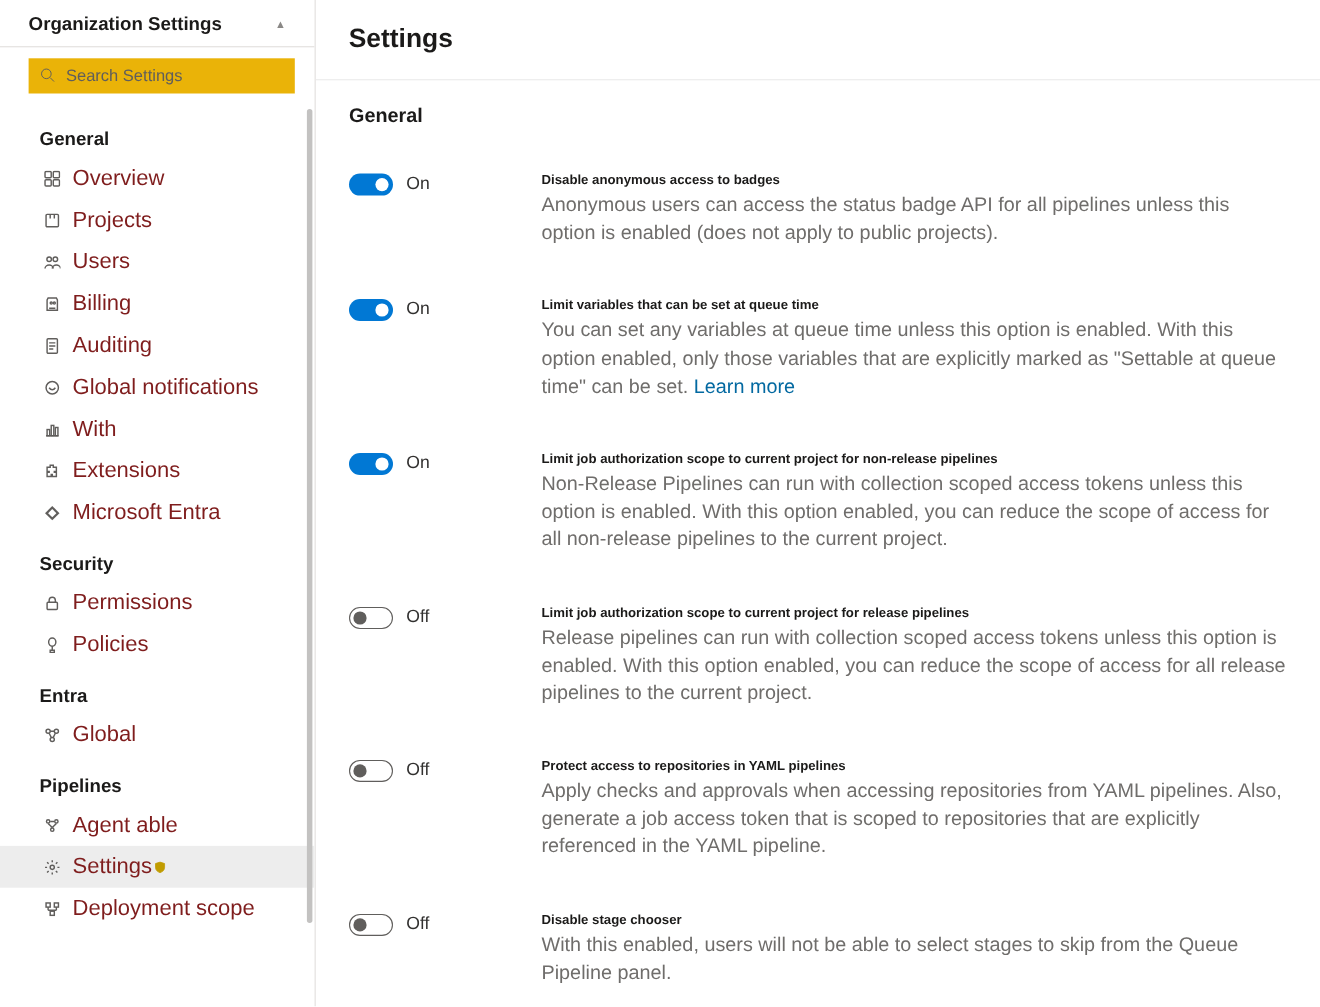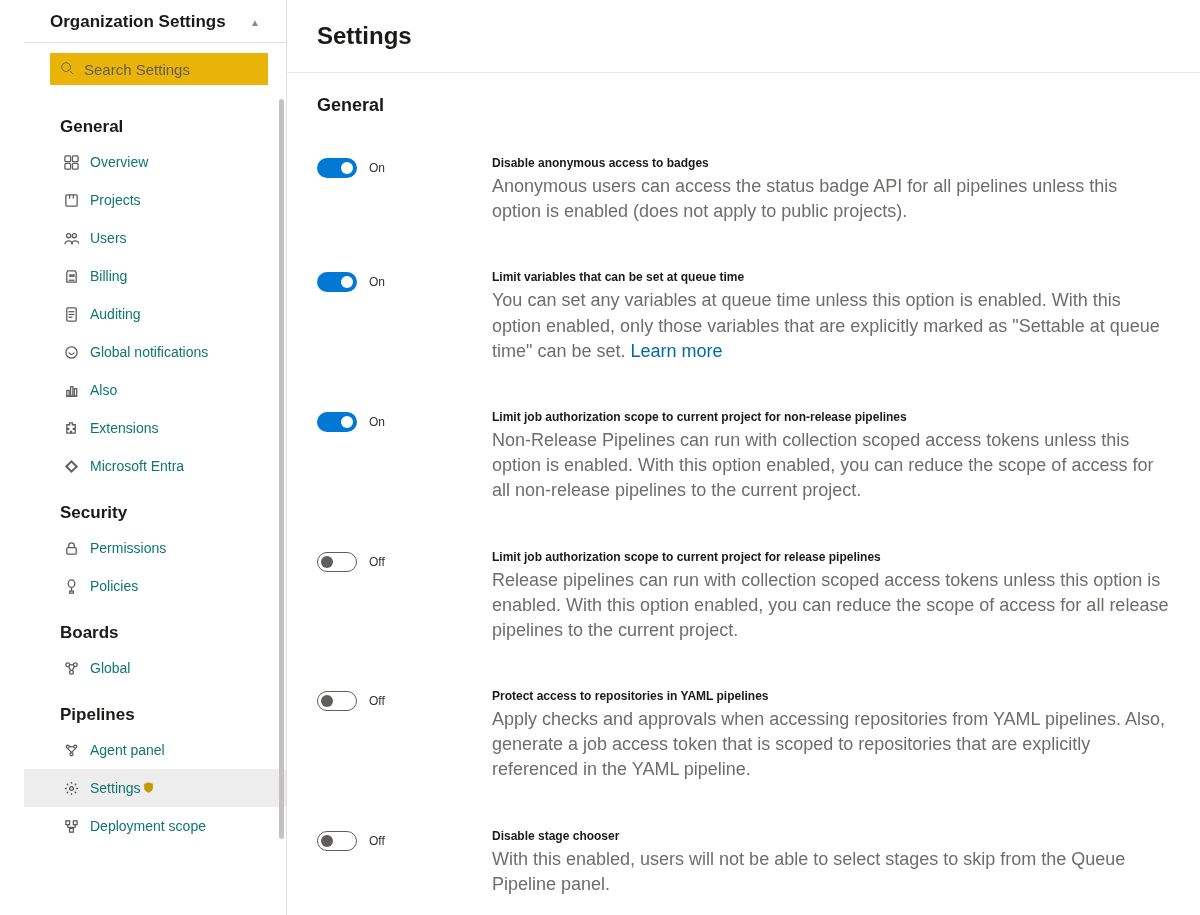--- a/index.html
+++ b/index.html
@@ -17,21 +17,20 @@
 
   
   .sidebar {
     width: 287px;
     border-right: 1px solid #e1dfdd;
     background: #fff;
     position: relative;
     overflow: hidden;
     display: flex;
     flex-direction: column;
-    padding-left: 24px;
   }
   .sidebar-header {
     padding: 12px 18px 10px 26px;
     border-bottom: 1px solid #e1dfdd;
     display: flex;
     align-items: center;
     justify-content: space-between;
   }
   .sidebar-title {
     font-weight: 600;
@@ -73,22 +72,22 @@
     font-weight: 600;
     font-size: 17px;
     color: #1b1a19;
     padding: 14px 18px 6px 36px;
   }
   .nav-item {
     display: flex;
     align-items: center;
     height: 38px;
     padding: 0 18px 0 38px;
-    font-size: 14px;
-    color: #0f766e;
+    font-size: 20px;
+    color: #7f1d1d;
     cursor: pointer;
   }
   .nav-item.selected { background: #ededed; }
   .nav-ico {
     width: 18px;
     margin-right: 10px;
     display: inline-flex;
     align-items: center;
     justify-content: center;
     color: #605e5c;
@@ -147,21 +146,21 @@
     flex-shrink: 0;
   }
   .toggle.on { background: #0178d4; }
   .toggle.off { background: #fff; border: 1px solid #605e5c; }
   .knob {
     width: 12px; height: 12px; border-radius: 50%;
     position: absolute; top: 50%; transform: translateY(-50%);
   }
   .toggle.on .knob { right: 4px; background: #fff; }
   .toggle.off .knob { left: 3px; background: #605e5c; }
-  .toggle-label { font-size: 12px; color: #323130; }
+  .toggle-label { font-size: 16px; color: #323130; }
 
   .text-col { flex: 1; max-width: 680px; }
   .s-title { font-weight: 600; font-size: 12px; color: #1b1a19; margin-bottom: 4px; }
   .s-desc { font-size: 18px; color: #6f6d6b; line-height: 1.4; }
   .s-desc a { color: #0369a1; text-decoration: none; cursor: pointer; }
 </style>
 </head>
 <body>
 
 <aside class="sidebar">
@@ -251,21 +250,21 @@
         </div>
         <div class="nav-item">
           <span class="nav-ico">
             <svg viewBox="0 0 16 16">
               <line x1="2" y1="14" x2="14" y2="14"></line>
               <rect x="3" y="8" width="2.5" height="6"></rect>
               <rect x="7" y="4" width="2.5" height="10"></rect>
               <rect x="11" y="6" width="2.5" height="8"></rect>
             </svg>
           </span>
-          <span>Also</span>
+          <span>With</span>
         </div>
         <div class="nav-item">
           <span class="nav-ico">
             <svg viewBox="0 0 16 16">
               <path d="M6 2v2H3v4h2v1H3v4h4v-2h1v2h4v-4h-2v-1h2V4h-3V2z"></path>
             </svg>
           </span>
           <span>Extensions</span>
         </div>
         <div class="nav-item">
@@ -294,21 +293,21 @@
             <svg viewBox="0 0 16 16">
               <ellipse cx="8" cy="5" rx="3.5" ry="4"></ellipse>
               <path d="M6 13h4v2H6z"></path>
               <line x1="8" y1="9" x2="8" y2="13"></line>
             </svg>
           </span>
           <span>Policies</span>
         </div>
       </div>
       <div class="nav-group">
-        <div class="nav-group-title">Boards</div>
+        <div class="nav-group-title">Entra</div>
         <div class="nav-item">
           <span class="nav-ico">
             <svg viewBox="0 0 16 16">
               <circle cx="4" cy="4" r="2"></circle>
               <circle cx="12" cy="4" r="2"></circle>
               <circle cx="8" cy="12" r="2"></circle>
               <line x1="6" y1="4" x2="10" y2="4"></line>
               <line x1="5" y1="6" x2="7" y2="10"></line>
               <line x1="11" y1="6" x2="9" y2="10"></line>
             </svg>
@@ -322,21 +321,21 @@
           <span class="nav-ico">
             <svg viewBox="0 0 16 16">
               <circle cx="4" cy="4" r="1.6"></circle>
               <circle cx="12" cy="4" r="1.6"></circle>
               <circle cx="8" cy="12" r="1.6"></circle>
               <line x1="4" y1="6" x2="8" y2="10"></line>
               <line x1="12" y1="6" x2="8" y2="10"></line>
               <line x1="6" y1="4" x2="10" y2="4"></line>
             </svg>
           </span>
-          <span>Agent panel</span>
+          <span>Agent able</span>
         </div>
         <div class="nav-item selected">
           <span class="nav-ico">
             <svg viewBox="0 0 16 16">
               <circle cx="8" cy="8" r="2"></circle>
               <path d="M8 1v2M8 13v2M1 8h2M13 8h2M3 3l1.5 1.5M11.5 11.5L13 13M13 3l-1.5 1.5M4.5 11.5L3 13"></path>
             </svg>
           </span>
           <span>Settings</span>
           <span class="shield-ico"><svg viewBox="0 0 16 16">

